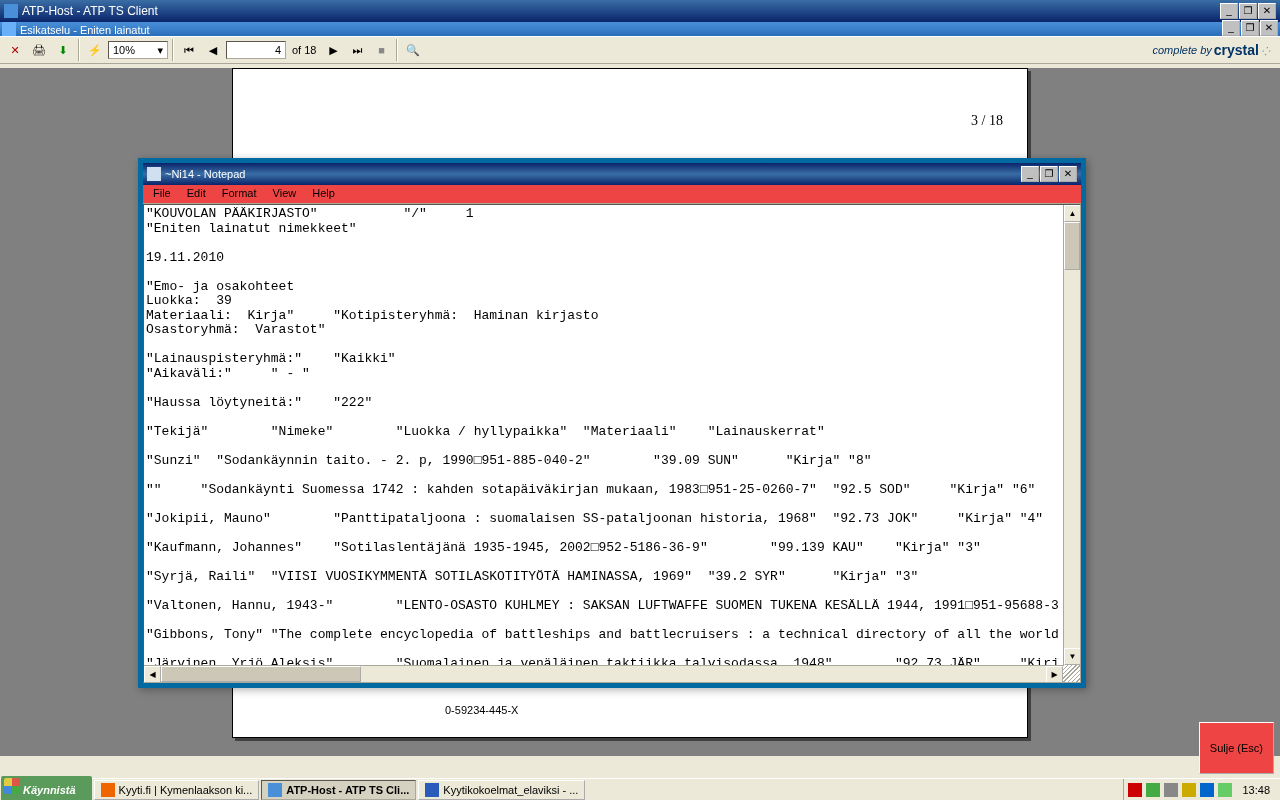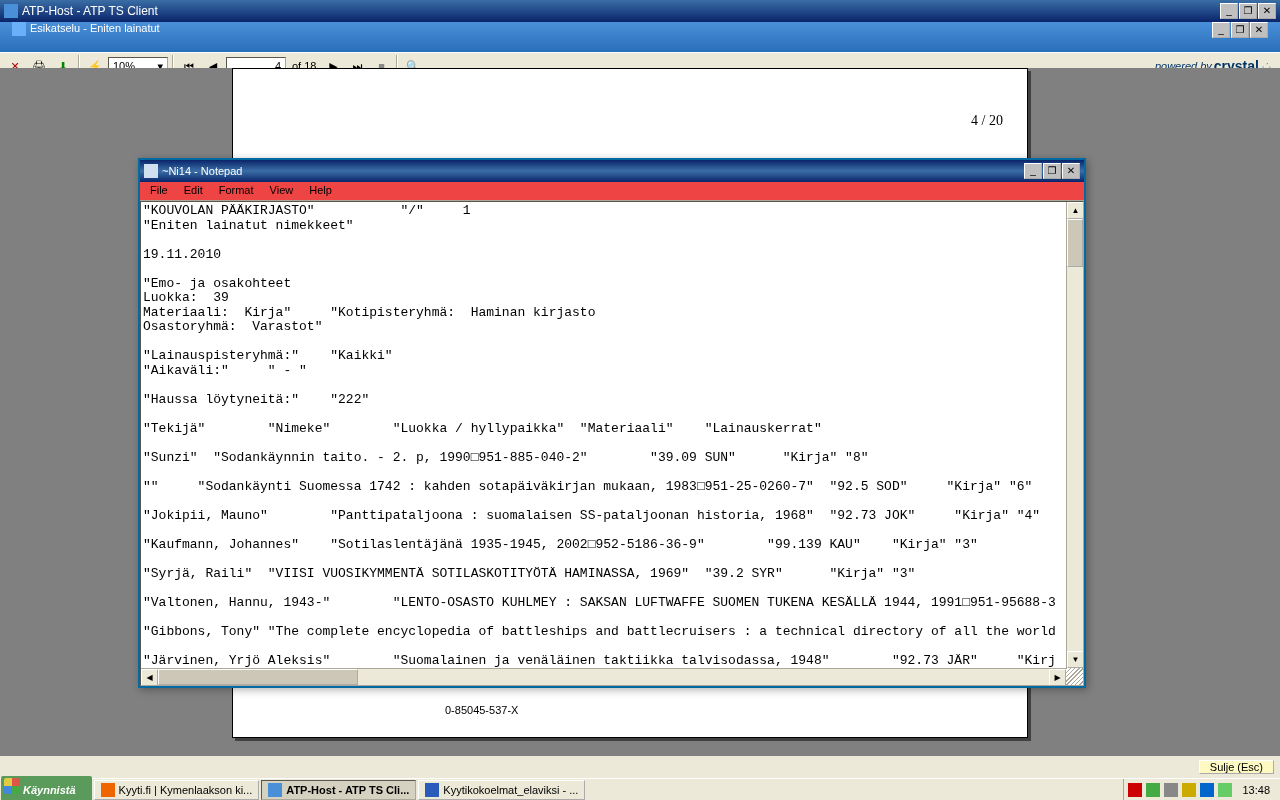--- a/index.html
+++ b/index.html
@@ -2,55 +2,55 @@
 <html><head>
 <meta charset="utf-8">
 <style>
 * { margin:0; padding:0; box-sizing:border-box; font-family:Tahoma,Arial,sans-serif; font-size:11px; }
 body { background:#ece9d8; overflow:hidden; width:1280px; height:800px; position:relative; }
 .titlebar { height:22px; background:linear-gradient(to bottom,#3a6ea5 0%,#0a246a 100%); color:#fff; display:flex; align-items:center; padding:0 4px; }
 .titlebar .icon { width:14px; height:14px; background:#4a90d9; margin-right:4px; }
 .titlebar .txt { flex:1; font-size:12px; }
 .wbtns { display:flex; gap:1px; }
 .wbtn { width:18px; height:16px; background:#c0c0c0; border:1px outset #fff; display:flex; align-items:center; justify-content:center; font-size:10px; cursor:pointer; color:#000; font-family:Arial; line-height:1; }
-.subhdr { height:30px; background:linear-gradient(to bottom,#4a90d9,#2a6eb9); color:#fff; padding:0 12px; display:flex; align-items:flex-start; font-size:11px; }
+.subhdr { height:14px; background:linear-gradient(to bottom,#4a90d9,#2a6eb9); color:#fff; padding:0 2px; display:flex; align-items:flex-end; font-size:11px; }
 .subhdr .icon { width:14px; height:14px; background:#6ab0f9; margin-right:4px; }
 .subhdr .txt { flex:1; }
 
 .toolbar { height:28px; background:#ece9d8; border-top:1px solid #fff; border-bottom:1px solid #aca899; display:flex; align-items:center; padding:0 4px; gap:2px; }
 .tbtn { width:22px; height:22px; display:flex; align-items:center; justify-content:center; cursor:pointer; }
 .tsep { width:2px; height:22px; border-left:1px solid #aca899; border-right:1px solid #fff; margin:0 2px; }
 .zoom { width:60px; height:18px; background:#fff; border:1px inset #aca899; padding:0 4px; display:flex; align-items:center; }
 .pagenum { width:60px; height:18px; background:#fff; border:1px inset #aca899; text-align:right; padding:0 4px; }
 .crystal { margin-left:auto; margin-right:6px; color:#003366; font-size:11px; font-style:italic; display:flex; align-items:center; }
 .crystal b { font-weight:bold; font-style:normal; font-size:14px; margin-left:2px;text-align:right; }
 .crystal .dots::after { content:"⁘"; color:#4a90d9; margin-left:2px; }
 
 .viewer { position:absolute; top:68px; left:0; right:0; bottom:44px; background:#808080; overflow:hidden; }
 .page { position:absolute; left:232px; top:0; width:796px; height:670px; background:#fff; border:1px solid #000; box-shadow:3px 3px 0 #404040; }
 .pagecount { position:absolute; right:24px; top:44px; font-family:'Times New Roman',serif; font-size:14px; }
 .pagefoot { position:absolute; left:212px; top:634px; font-family:'Times New Roman',serif; font-size:13px; line-height:1.3; }
 
-.notepad { position:absolute; left:138px; top:158px; width:948px; height:530px; background:#ece9d8; border:2px solid #0369a1; box-shadow:2px 2px 8px rgba(0,0,0,0.3); display:flex; flex-direction:column; }
+.notepad { position:absolute; left:138px; top:158px; width:948px; height:530px; background:#ece9d8; border:5px solid #0369a1; box-shadow:2px 2px 8px rgba(0,0,0,0.3); display:flex; flex-direction:column; }
 .np-title { height:22px; background:linear-gradient(to bottom,#0a246a 0%,#3a6ea5 50%,#0a246a 100%); color:#fff; display:flex; align-items:center; padding:0 4px; }
 .np-title .icon { width:14px; height:14px; background:#d0e0f0; margin-right:4px; }
 .np-title .txt { flex:1; font-size:11px; }
 .np-menu { height:19px; background:#ef4444; display:flex; padding:0 2px; border-bottom:1px solid #aca899; }
 .np-menu span { padding:2px 8px; cursor:pointer; }
 .np-body { flex:1; background:#fff; border:1px inset #aca899; margin:0; position:relative; overflow:hidden; }
 .np-text { position:absolute; left:2px; top:2px; font-family:'Lucida Console','Courier New',monospace; font-size:13px; line-height:14.5px; white-space:pre; }
 .np-vscroll { position:absolute; right:0; top:0; bottom:17px; width:17px; background:#ece9d8; border-left:1px solid #aca899; }
 .np-vthumb { position:absolute; top:17px; left:0; right:0; height:48px; background:#cdc7b8; border:1px outset #fff; }
 .np-hscroll { position:absolute; left:0; right:17px; bottom:0; height:17px; background:#ece9d8; border-top:1px solid #aca899; }
 .np-hthumb { position:absolute; left:17px; top:0; bottom:0; width:200px; background:#cdc7b8; border:1px outset #fff; }
 .sbtn { width:17px; height:17px; background:#ece9d8; border:1px outset #fff; position:absolute; display:flex; align-items:center; justify-content:center; font-size:8px; }
 .sgrip { position:absolute; right:0; bottom:0; width:17px; height:17px; background:repeating-linear-gradient(135deg,#aca899 0 1px,transparent 1px 3px); }
 
 .footer-btns { position:absolute; right:6px; bottom:26px; }
-.footer-btn { padding:0 10px; background:#fef9c3; border:1px outset #fff; cursor:pointer; }
+.footer-btn { padding:19px 10px; background:#ef4444; border:1px outset #fff; cursor:pointer; }
 
 .taskbar { position:absolute; left:0; right:0; bottom:0; height:22px; background:#ece9d8; border-top:1px solid #fff; display:flex; align-items:center; }
 .start { height:28px; padding:0 16px 0 22px; background:#5a9a5a; color:#fff; font-style:italic; font-weight:bold; margin:1px; display:flex; align-items:center; cursor:pointer; position:relative; border-radius:2px; }
 .start::before { content:""; position:absolute; left:3px; top:2px; width:16px; height:16px; background:conic-gradient(#d54 0 25%,#4a4 0 50%,#48d 0 75%,#dc4 0 100%); border-radius:2px; }
 .tbitem { height:20px; padding:0 6px; margin:1px; background:#ece9d8; border:1px outset #fff; display:flex; align-items:center; cursor:pointer; max-width:170px; overflow:hidden; white-space:nowrap; }
 .tbitem.active { border:1px inset #aca899; background:#d6d2c2; font-weight:bold; }
 .tbitem .ico { width:14px; height:14px; margin-right:4px; }
 .tray { margin-left:auto; display:flex; align-items:center; gap:4px; padding:0 4px; border-left:1px solid #aca899; height:100%; }
 .trayico { width:14px; height:14px; }
 .clock { padding:0 6px; }
@@ -91,31 +91,31 @@
   <div class="tbtn">⏮</div>
   <div class="tbtn">◀</div>
   <input class="pagenum" value="4" style="">
   <span style="padding:0 4px">of 18</span>
   <div class="tbtn">▶</div>
   <div class="tbtn">⏭</div>
   <div class="tbtn" style="color:#888">■</div>
   <div class="tsep"></div>
   <div class="tbtn">🔍</div>
   <div class="crystal">
-    <span>powered by</span>
+    <span>complete by</span>
       <b>crystal</b>
       <span class="dots"></span>
   </div>
 </div>
 
 <div class="viewer">
   <div class="page">
-    <div class="pagecount">4 / 20</div>
+    <div class="pagecount">3 / 18</div>
     <div class="pagefoot">
-      <div>0-85045-537-X</div>
+      <div>0-59234-445-X</div>
     </div>
   </div>
 </div>
 
 <div class="notepad">
   <div class="np-title">
     <div class="icon"></div>
     <div class="txt">~Ni14 - Notepad</div>
     <div class="wbtns">
       <div class="wbtn">_</div>

